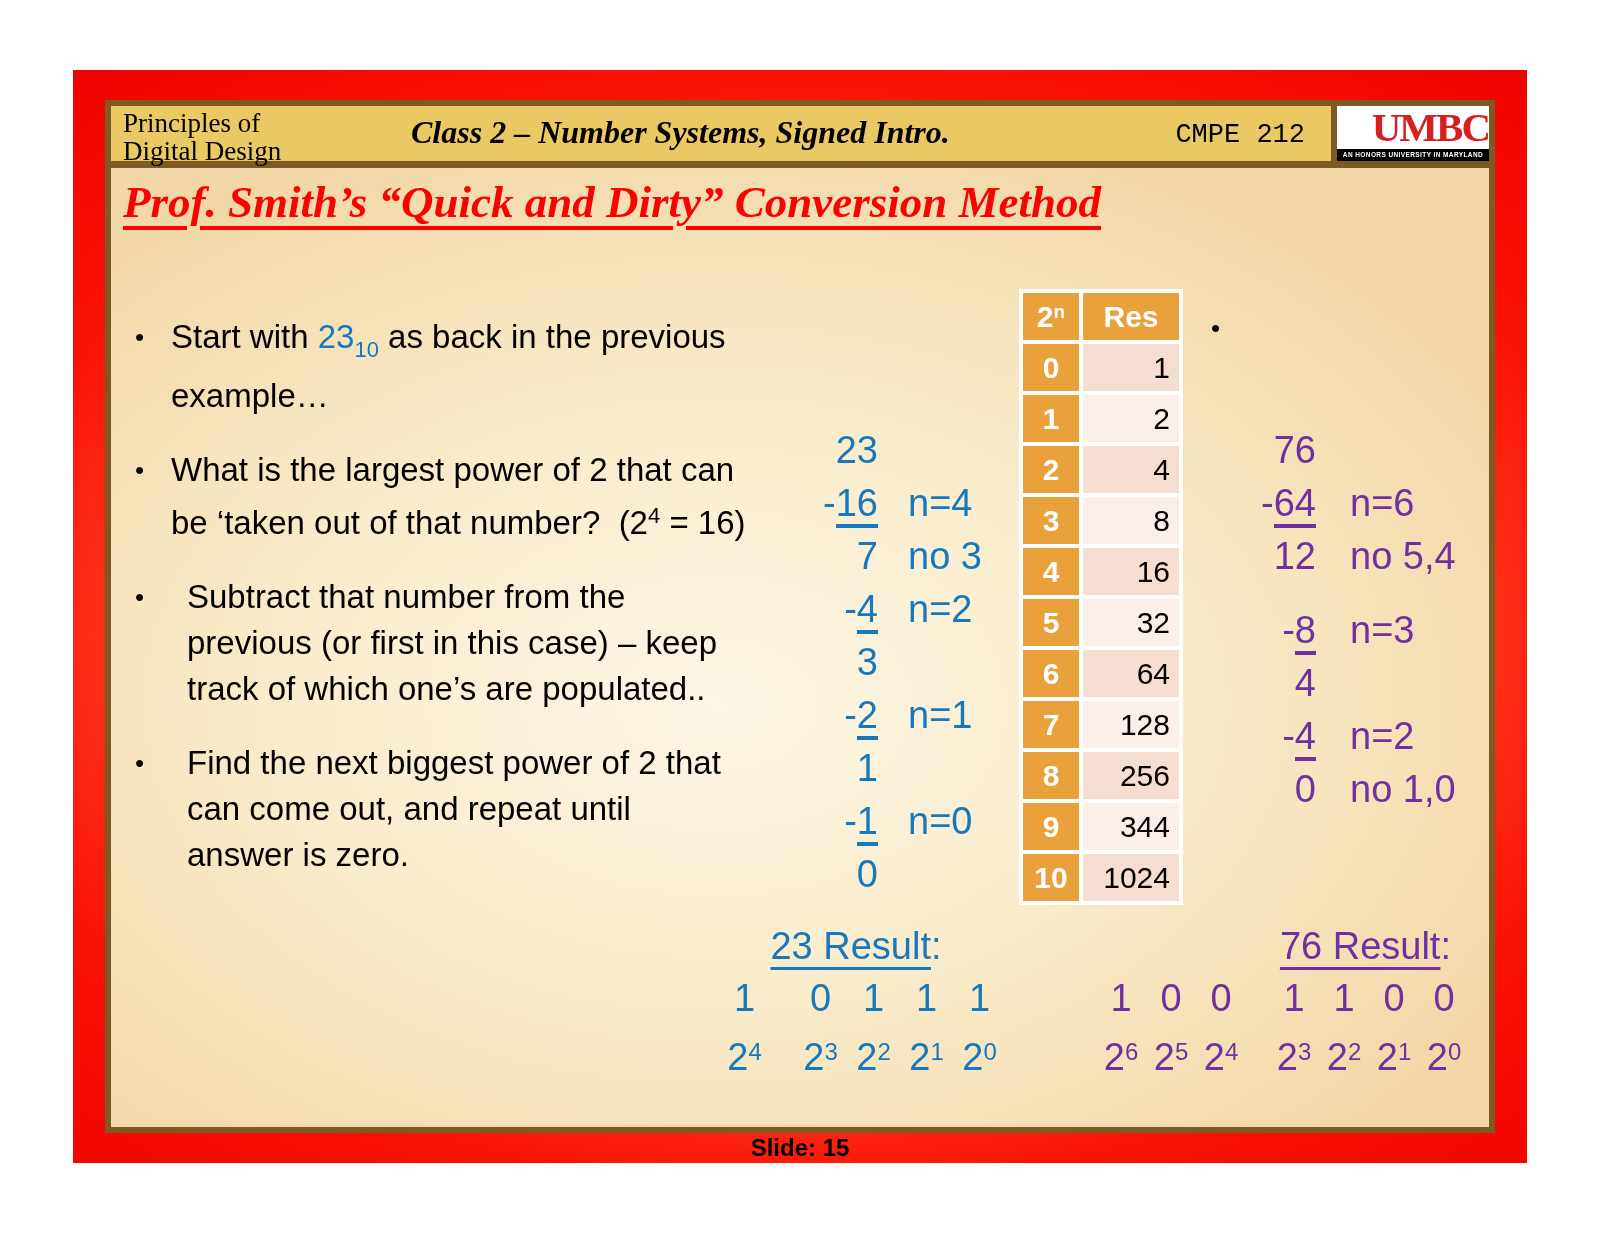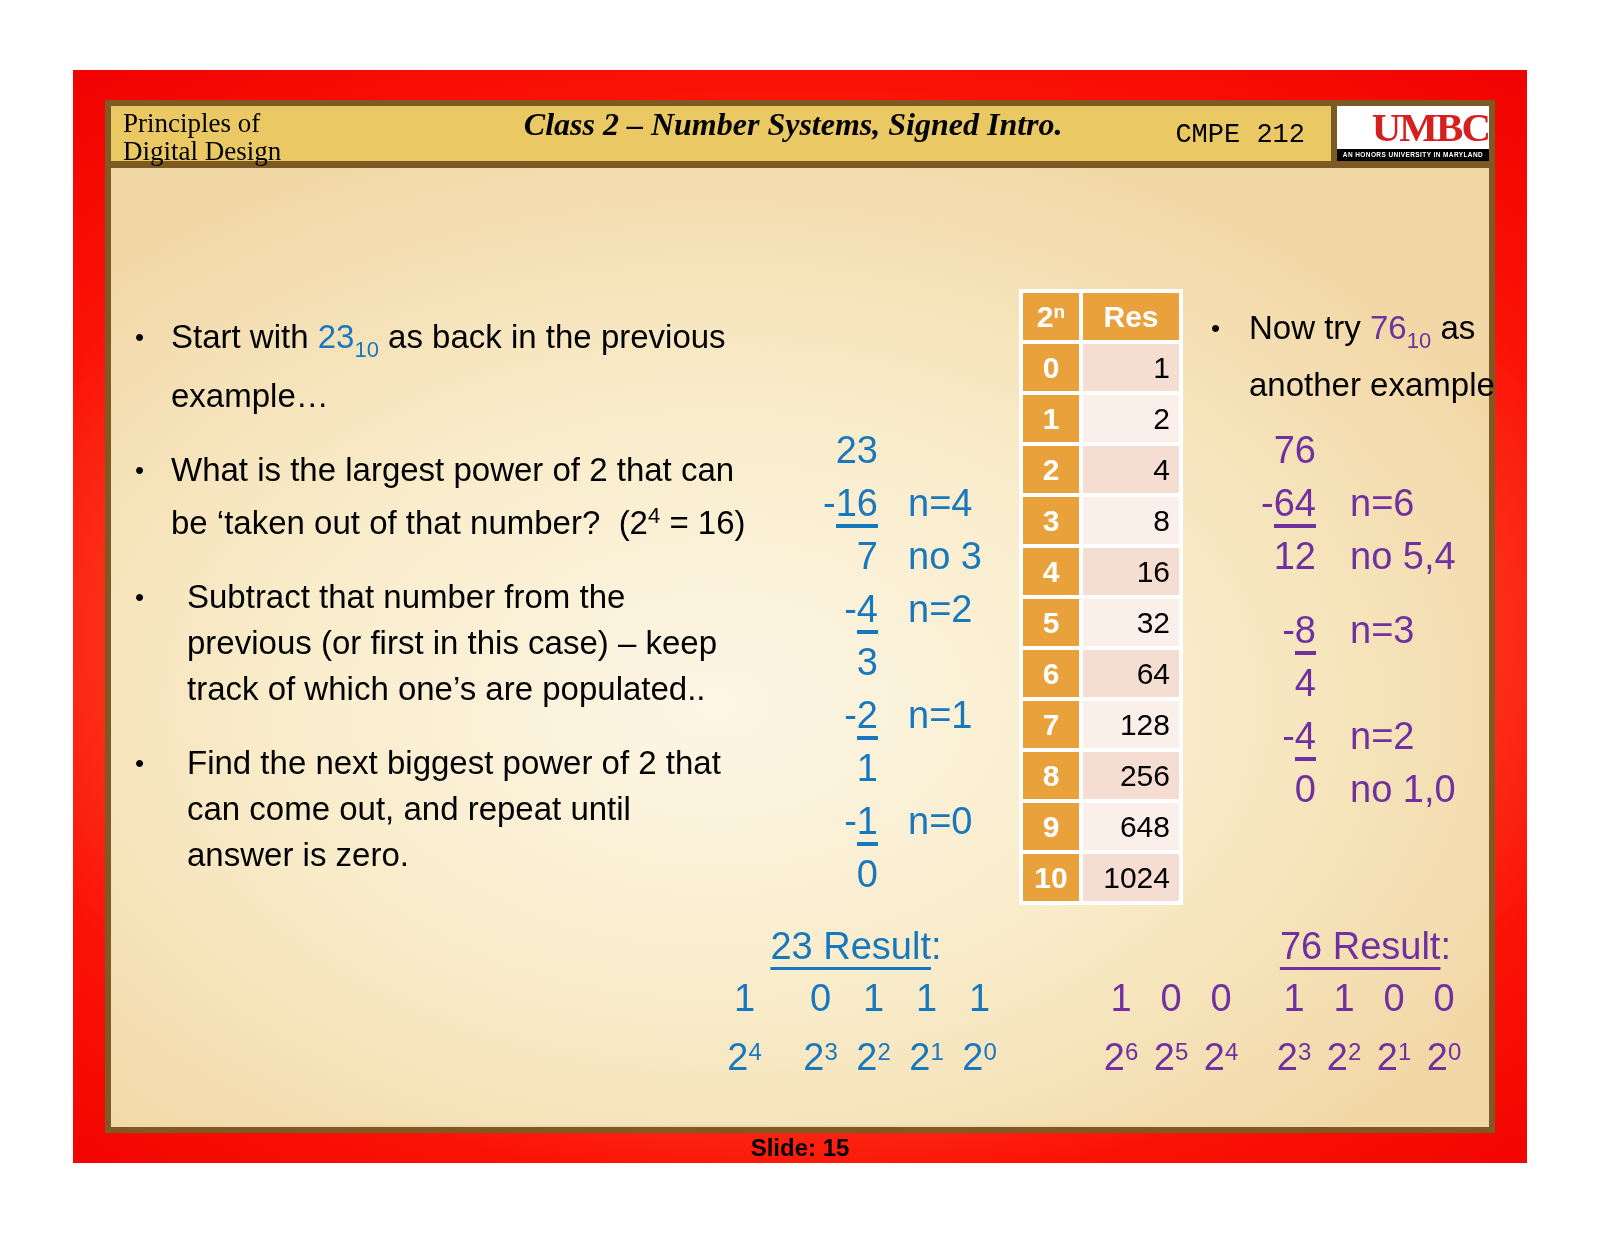--- a/index.html
+++ b/index.html
@@ -10,21 +10,21 @@
     background: radial-gradient(ellipse 80% 70% at 50% 52%, #f8a47e 0%, #fd5c32 40%, #fb1206 72%, #ef0000 100%);
   }
 
   .panel {
     position:absolute; left:32px; top:30px; width:1390px; height:1033px;
     border:6px solid #7d5a24; background:#f3d9a9;
   }
 
   .hdr { display:flex; height:62px; border-bottom:7px solid #7d5a24; background:#eac863; }
   .hdr-left { font-family:"Liberation Serif", serif; font-size:27px; line-height:28px; color:#000; padding:3px 0 12px 12px; width:300px; }
-  .hdr-center { flex:1; text-align:center; font-family:"Liberation Serif", serif; font-style:italic; font-weight:bold; font-size:32px; color:#000; padding-top:0; }
+  .hdr-center { flex:1; font-family:"Liberation Serif", serif; font-style:italic; font-weight:bold; font-size:32px; color:#000; padding-top:8px; }
   .hdr-cmpe { font-family:Liberation Mono, monospace; font-size:27px; color:#000; padding:14px 26px 0 0; }
   .logo { width:158px; background:#ffffff; border-left:6px solid #7d5a24; display:flex; flex-direction:column; }
   .logo-word { color:#d6201f; font-family:"Liberation Serif", serif; font-weight:bold; font-size:41px; line-height:42px; text-align:right; letter-spacing:-2px; }
   .logo-tag { margin-top:auto; background:#000; color:#fff; font-size:6.5px; font-weight:bold; letter-spacing:0.4px; text-align:center; padding:2px 0 3px 0; white-space:nowrap; }
 
   .main { position:relative; height:957px;
     background: radial-gradient(ellipse 65% 62% at 44% 56%, #fdf6e6 0%, #f9ecca 50%, #f2d8a7 100%);
   }
 
   .title { position:absolute; left:12px; top:4px; font-family:"Liberation Serif", serif; font-weight:bold; font-style:italic; font-size:45px; line-height:60px; color:#fa0202; }
@@ -98,20 +98,21 @@
       <div class="hdr-cmpe">CMPE 212</div>
       <div class="logo">
         <div class="logo-word">UMBC</div>
         <div class="logo-tag">AN HONORS UNIVERSITY IN MARYLAND</div>
       </div>
     </div>
 
     <div class="main">
 
       <div class="title">
+        <div><span class="uline">Prof. Smith’s “Quick and Dirty” Conversion Method</span></div>
       </div>
 
       <div class="bullets">
         <div class="bullet">
           <span class="dot">•</span>
           <span class="btext"><span>Start with </span><span class="blue"><span>23</span><sub class="base">10</sub></span><span> as back in the previous example…</span></span>
         </div>
         <div class="bullet">
           <span class="dot">•</span>
           <span class="btext"><span>What is the largest power of 2 that can be ‘taken out of that number?&nbsp; (2</span><sup class="exp">4</sup><span> = 16)</span></span>
@@ -205,34 +206,33 @@
               <tr>
                 <th class="col-n">7</th>
                 <td class="col-res row-light">128</td>
               </tr>
               <tr>
                 <th class="col-n">8</th>
                 <td class="col-res row-dark">256</td>
               </tr>
               <tr>
                 <th class="col-n">9</th>
-                <td class="col-res row-light">648</td>
+                <td class="col-res row-light">344</td>
               </tr>
               <tr>
                 <th class="col-n">10</th>
                 <td class="col-res row-dark">1024</td>
               </tr>
             </tbody>
         </table>
       </div>
 
       <div class="b76">
         <div class="bullet">
           <span class="dot">•</span>
-          <span class="btext"><span>Now try </span><span class="purple"><span>76</span><sub class="base">10</sub></span><span> as another example</span></span>
         </div>
       </div>
 
       <div class="calc calc76">
           <div class="calc-line">
             <span class="cnum">76</span>
             <span class="clabel"></span>
           </div>
           <div class="calc-line">
             <span class="cnum">-<span class="usub">64</span></span>

